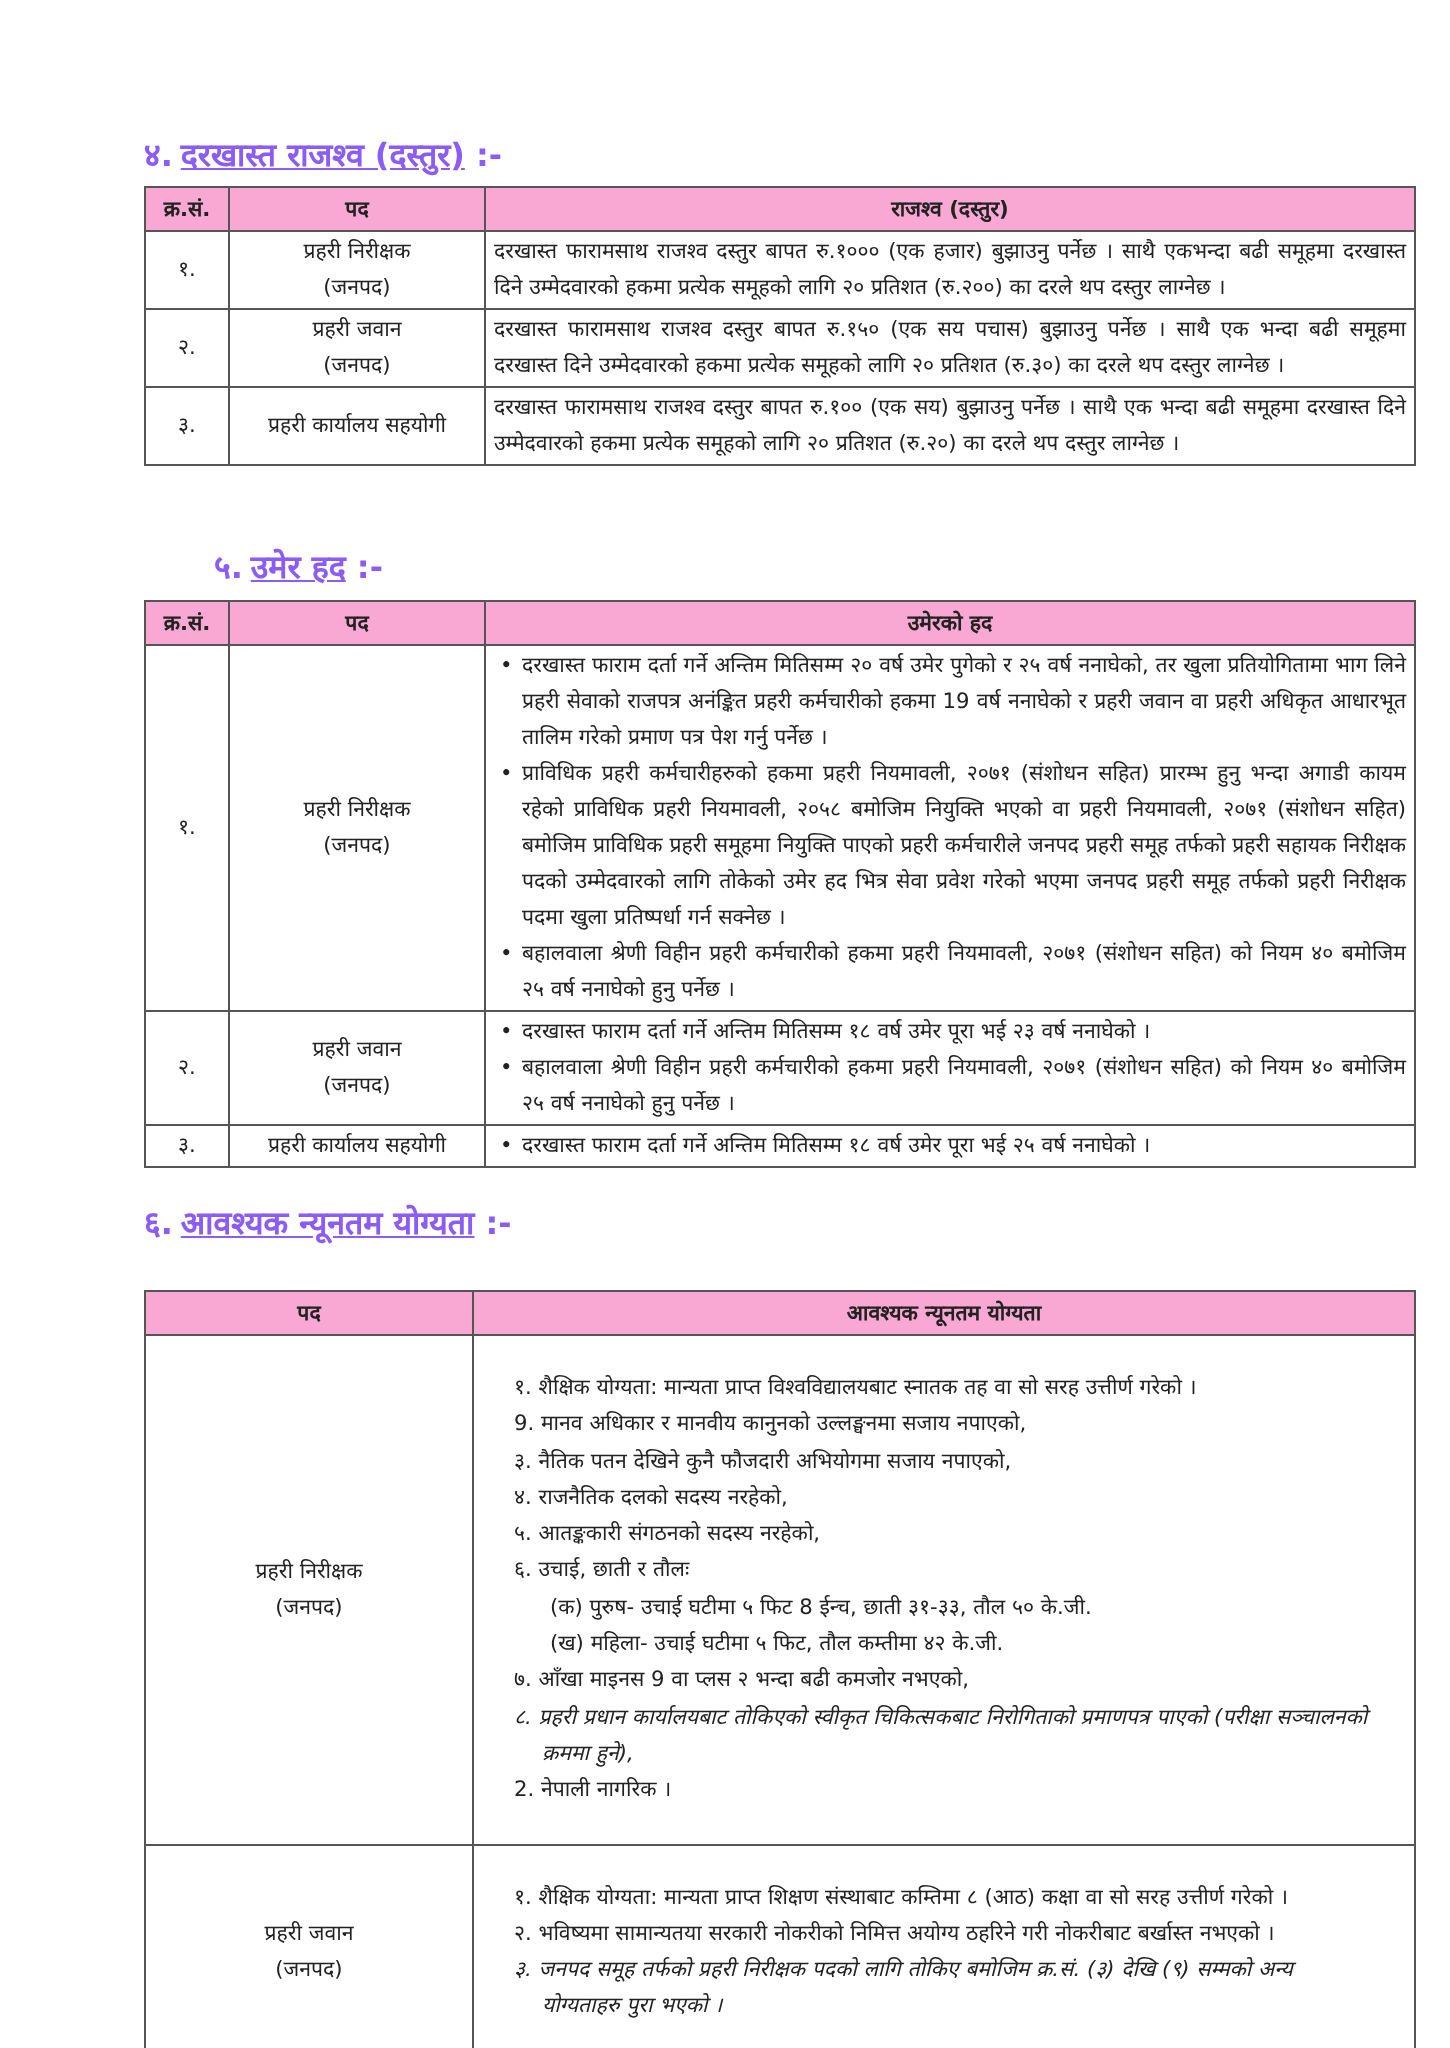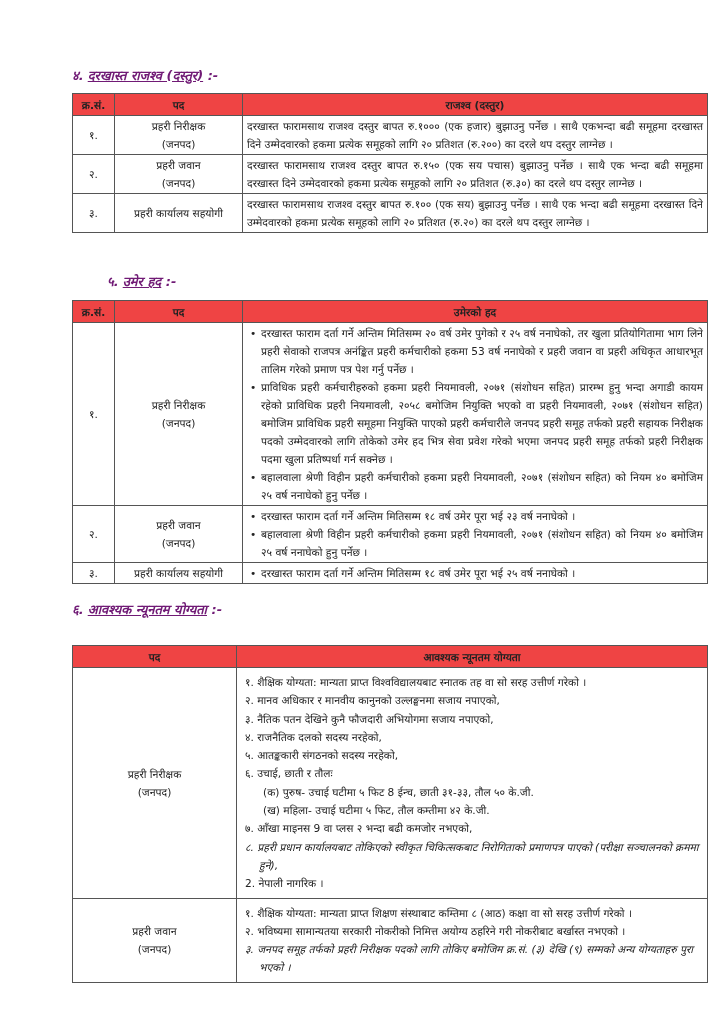--- a/index.html
+++ b/index.html
@@ -1,30 +1,30 @@
 <!DOCTYPE html>
 <html><head>
 <meta charset="utf-8">
 <style>
   html,body{margin:0;padding:0;background:#fff;}
   body{width:725px;height:1024px;position:relative;overflow:hidden;
     font-family:"DejaVu Sans",sans-serif;color:#222;font-size:11px;}
   .page{position:absolute;left:0;top:0;width:725px;height:1024px;}
-  .sec-title{position:absolute;left:72px;font-size:13px;font-weight:bold;color:#701a75;font-style:italic;}
+  .sec-title{position:absolute;left:72px;font-size:16px;font-weight:bold;color:#8b5cf6;}
   .sec-title .num{margin-right:4px;}
   .sec-title .txt{text-decoration:underline;}
   table{position:absolute;border-collapse:collapse;table-layout:fixed;}
   td,th{border:1px solid #555;padding:1px 4px;vertical-align:middle;line-height:18px;font-size:10.6px;}
-  th{background:#ef4444;font-weight:bold;text-align:center;height:19px;}
+  th{background:#f9a8d4;font-weight:bold;text-align:center;height:19px;}
   td.c{text-align:center;}
   td.txt{text-align:justify;margin-top:15px;}
   ul.b{margin:0;padding:0 0 0 14px;list-style:none;}
   ul.b li{position:relative;text-align:justify;}
   ul.b li:before{content:"•";position:absolute;left:-11px;top:0;}
-  ol.q{margin:4px;padding:0;list-style:none;}
+  ol.q{margin:16px;padding:0;list-style:none;}
   ol.q li{line-height:18.3px;}
   .sub{padding-left:18px;}
   .hang{padding-left:14px;text-indent:-14px;font-style:italic;}
   b{font-weight:normal;}
 </style>
 </head>
 <body>
 
 <div class="page">
 
@@ -85,21 +85,21 @@
       <th>उमेरको हद</th>
     </tr>
     <tr>
       <td class="c">१.</td>
       <td class="c">
             <div>प्रहरी निरीक्षक</div>
             <div>(जनपद)</div>
           </td>
       <td>
         <ul class="b">
-          <li>दरखास्त फाराम दर्ता गर्ने अन्तिम मितिसम्म २० वर्ष उमेर पुगेको र २५ वर्ष ननाघेको,  तर खुला प्रतियोगितामा भाग लिने प्रहरी सेवाको राजपत्र अनंङ्कित प्रहरी कर्मचारीको हकमा 53 वर्ष ननाघेको र प्रहरी जवान वा प्रहरी अधिकृत आधारभूत तालिम गरेको प्रमाण पत्र पेश गर्नु पर्नेछ ।</li>
+          <li>दरखास्त फाराम दर्ता गर्ने अन्तिम मितिसम्म २० वर्ष उमेर पुगेको र २५ वर्ष ननाघेको,  तर खुला प्रतियोगितामा भाग लिने प्रहरी सेवाको राजपत्र अनंङ्कित प्रहरी कर्मचारीको हकमा 19 वर्ष ननाघेको र प्रहरी जवान वा प्रहरी अधिकृत आधारभूत तालिम गरेको प्रमाण पत्र पेश गर्नु पर्नेछ ।</li>
           <li>प्राविधिक प्रहरी कर्मचारीहरुको हकमा प्रहरी नियमावली, २०७१ (संशोधन सहित) प्रारम्भ हुनु भन्दा अगाडी कायम रहेको प्राविधिक प्रहरी नियमावली, २०५८ बमोजिम नियुक्ति भएको वा प्रहरी नियमावली, २०७१ (संशोधन सहित) बमोजिम प्राविधिक प्रहरी समूहमा नियुक्ति पाएको प्रहरी कर्मचारीले जनपद प्रहरी समूह तर्फको प्रहरी सहायक निरीक्षक पदको उम्मेदवारको लागि तोकेको उमेर हद भित्र सेवा प्रवेश गरेको भएमा जनपद प्रहरी समूह तर्फको प्रहरी निरीक्षक पदमा खुला प्रतिष्पर्धा गर्न सक्नेछ ।</li>
           <li>बहालवाला श्रेणी विहीन प्रहरी कर्मचारीको हकमा प्रहरी नियमावली, २०७१ (संशोधन सहित) को नियम ४० बमोजिम २५ वर्ष ननाघेको हुनु पर्नेछ ।</li>
         </ul>
       </td>
     </tr>
     <tr>
       <td class="c">२.</td>
       <td class="c">
             <div>प्रहरी जवान</div>
             <div>(जनपद)</div>
@@ -137,21 +137,21 @@
       <th>आवश्यक न्यूनतम योग्यता</th>
     </tr>
     <tr>
       <td class="c">
             <div>प्रहरी निरीक्षक</div>
             <div>(जनपद)</div>
           </td>
       <td>
         <ol class="q">
           <li>१. शैक्षिक योग्यता: मान्यता प्राप्त विश्वविद्यालयबाट स्नातक तह वा सो सरह उत्तीर्ण गरेको ।</li>
-          <li>२. मानव अधिकार र मानवीय कानुनको उल्लङ्घनमा सजाय नपाएको,</li>
+          <li>9. मानव अधिकार र मानवीय कानुनको उल्लङ्घनमा सजाय नपाएको,</li>
           <li>३. नैतिक पतन देखिने कुनै फौजदारी अभियोगमा सजाय नपाएको,</li>
           <li>४. राजनैतिक दलको सदस्य नरहेको,</li>
           <li>५. आतङ्ककारी संगठनको सदस्य नरहेको,</li>
           <li>६. उचाई, छाती र तौलः</li>
           <li class="sub"><span>(क) </span><b>पुरुष</b><span>- उचाई घटीमा ५ फिट 8 ईन्च, छाती ३१-३३, तौल ५० के.जी.</span></li>
           <li class="sub"><span>(ख) </span><b>महिला</b><span>- उचाई घटीमा ५ फिट, तौल कम्तीमा ४२ के.जी.</span></li>
           <li>७. आँखा माइनस 9 वा प्लस २ भन्दा बढी कमजोर नभएको,</li>
           <li class="hang">८. प्रहरी प्रधान कार्यालयबाट तोकिएको स्वीकृत चिकित्सकबाट निरोगिताको प्रमाणपत्र पाएको (परीक्षा सञ्चालनको क्रममा हुने),</li>
           <li>2. नेपाली नागरिक ।</li>
         </ol>

